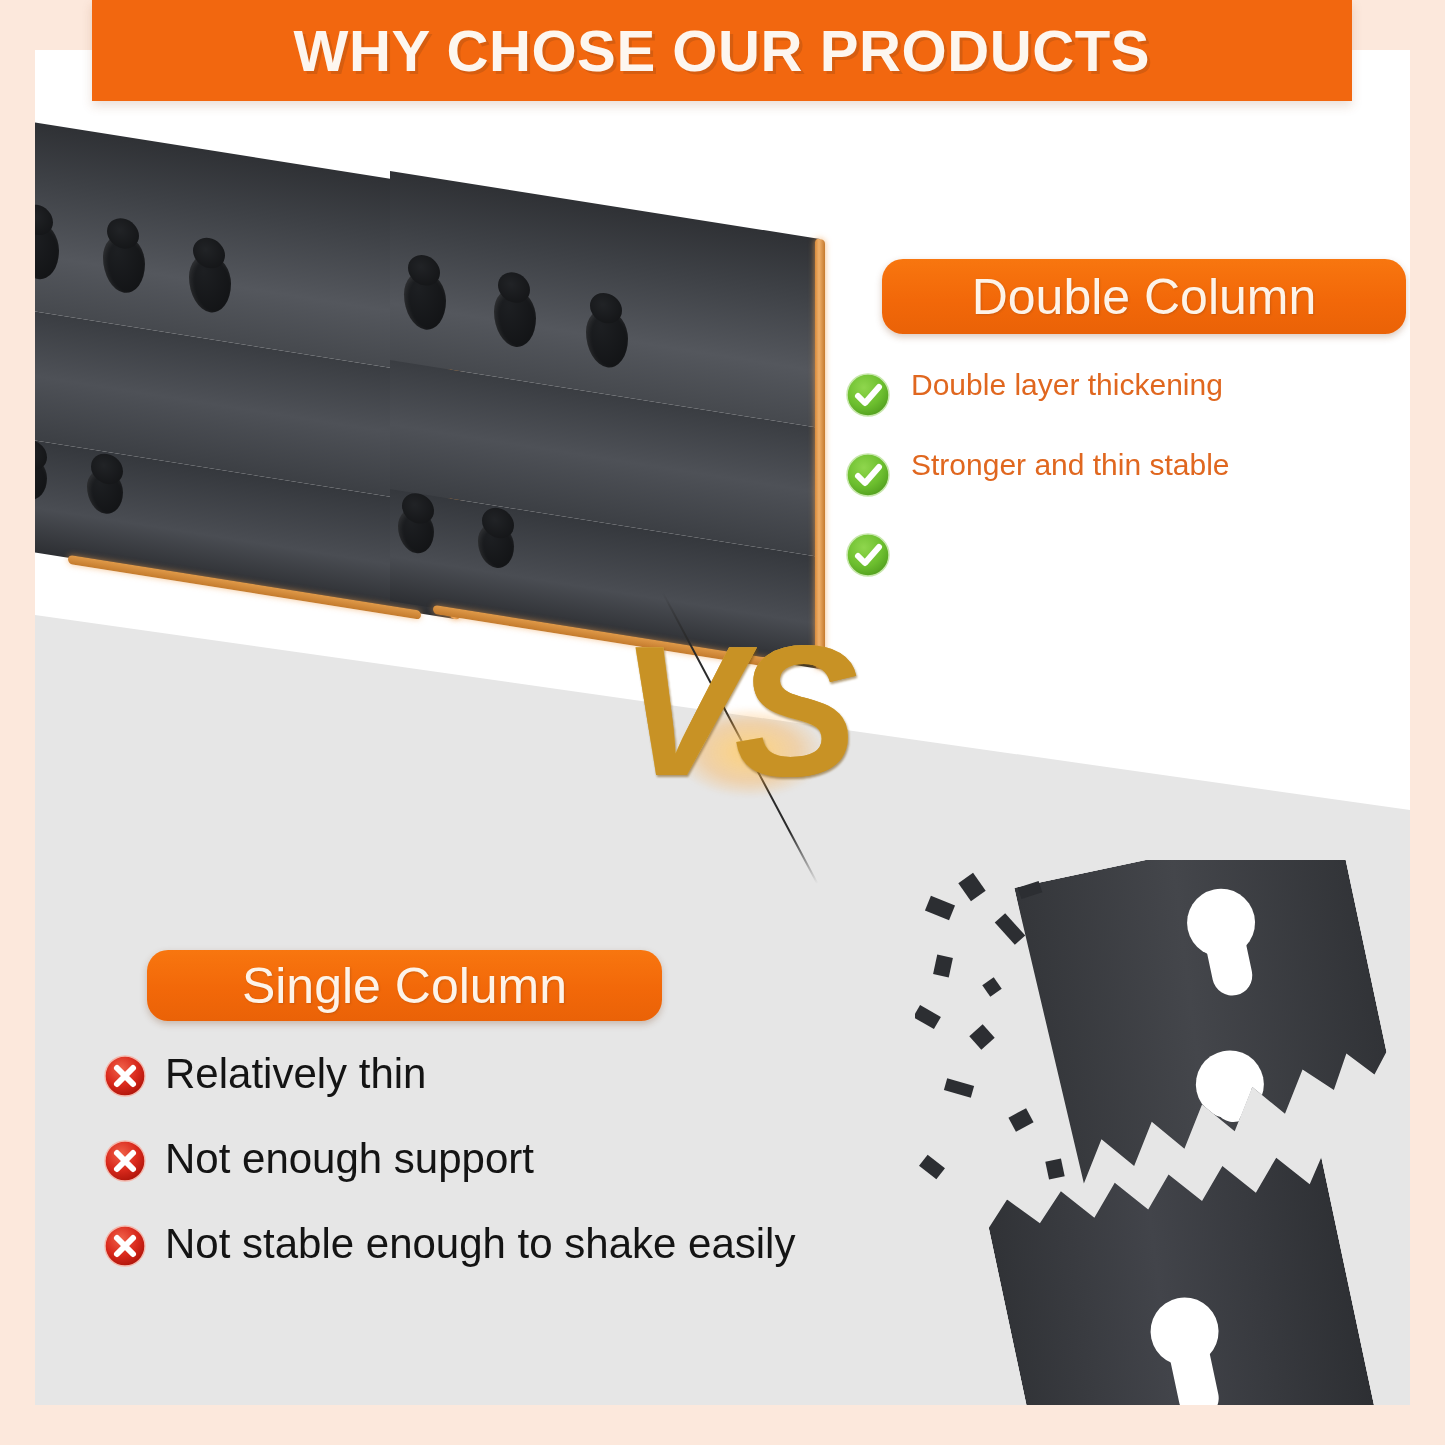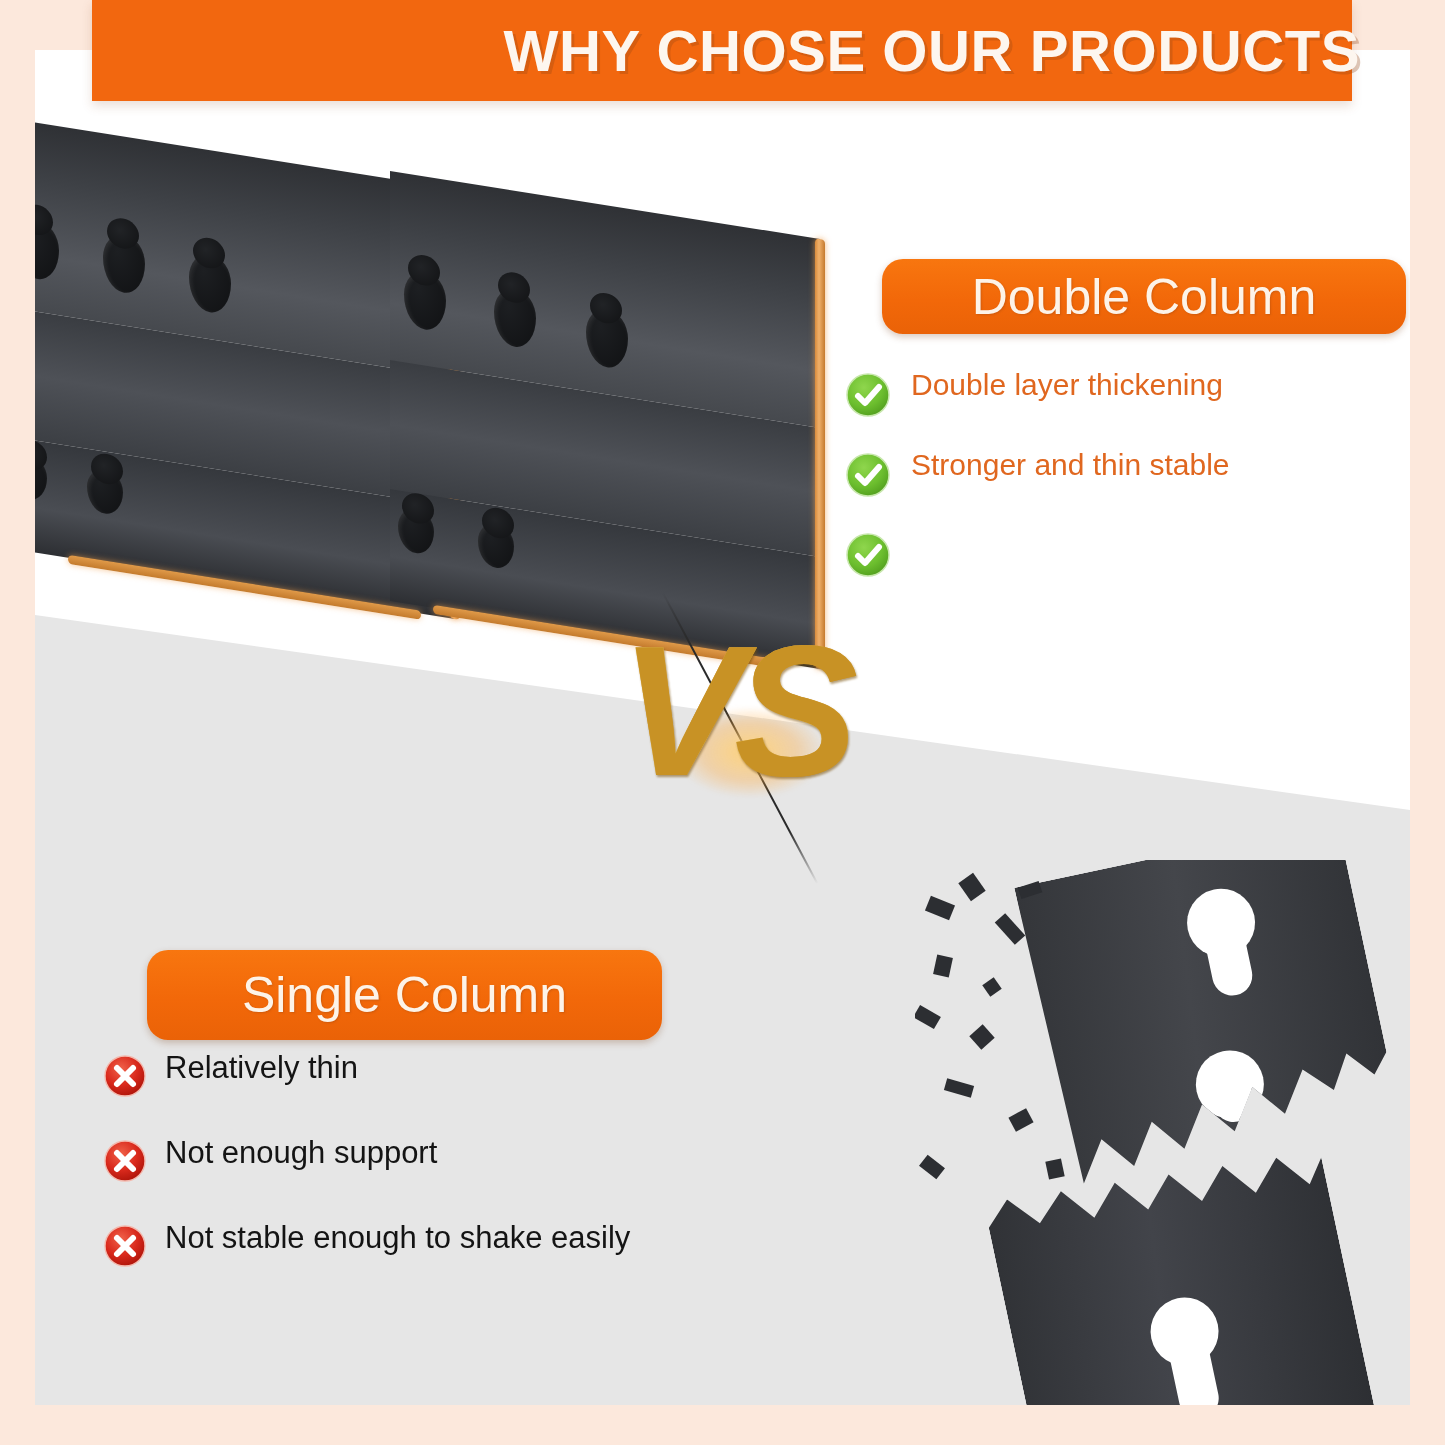--- a/index.html
+++ b/index.html
@@ -21,21 +21,21 @@
   .gray-half{
     position:absolute;left:0;top:0;width:1375px;height:1355px;
     background:#e6e6e6;
     clip-path:polygon(0 565px, 1375px 760px, 1375px 1355px, 0 1355px);
   }
 
   
   .banner{
     position:absolute;left:92px;top:0;width:1260px;height:101px;
     background:#f2670f;
-    display:flex;align-items:center;justify-content:flex-end;
+    display:flex;align-items:center;justify-content:center;
     box-shadow:0 5px 10px rgba(140,80,40,.18);
     z-index:40;
   }
   .banner-title{
     font-size:57px;font-weight:bold;color:#fdf6ef;
     letter-spacing:.5px;
     text-shadow:3px 3px 0 rgba(150,70,20,.30);
     white-space:nowrap;
     transform:scaleX(1.02);
   }
@@ -122,39 +122,39 @@
     border-radius:21px;
     display:flex;align-items:center;justify-content:center;
     box-shadow:0 3px 7px rgba(120,60,20,.28);
     z-index:35;
   }
   .badge-label{
     font-size:50px;color:#fdf3e8;font-weight:normal;white-space:nowrap;
     text-shadow:1px 1px 2px rgba(150,70,20,.35);
   }
   .badge-double{left:847px;top:209px;width:524px;height:75px;}
-  .badge-single{left:112px;top:900px;width:515px;height:90px;}
+  .badge-single{left:112px;top:900px;width:515px;height:71px;}
 
   
   .list-pros{position:absolute;left:810px;top:318px;width:580px;z-index:35;}
   .list-cons{position:absolute;left:68px;top:1000px;width:790px;z-index:35;}
 
   .li{display:flex;align-items:flex-start;margin-bottom:30px;}
   .li:last-child{margin-bottom:0;}
 
   .ico{flex:0 0 auto;width:46px;height:46px;margin-right:20px;position:relative;margin-top:4px;}
   .ico svg{display:block;width:46px;height:46px;}
 
   .li-text{font-size:30px;line-height:1.14;}
   .pros .li-text{color:#e0671f;}
   .cons .li-text{color:#141414;}
   .cons .li{margin-bottom:37px;}
   .cons .ico{width:44px;height:44px;margin-right:18px;}
   .cons .ico svg{width:44px;height:44px;}
-  .cons .li-text{font-size:31px;}
+  .cons .li-text{font-size:42px;}
 
   
   .broken{
     position:absolute;left:880px;top:810px;width:495px;height:545px;
     z-index:10;overflow:hidden;
   }
   .brk-piece{position:absolute;background:#3a3c40;}
   .brk-upper{
     left:130px;top:-10px;width:330px;height:330px;
     transform:rotate(-12deg);

